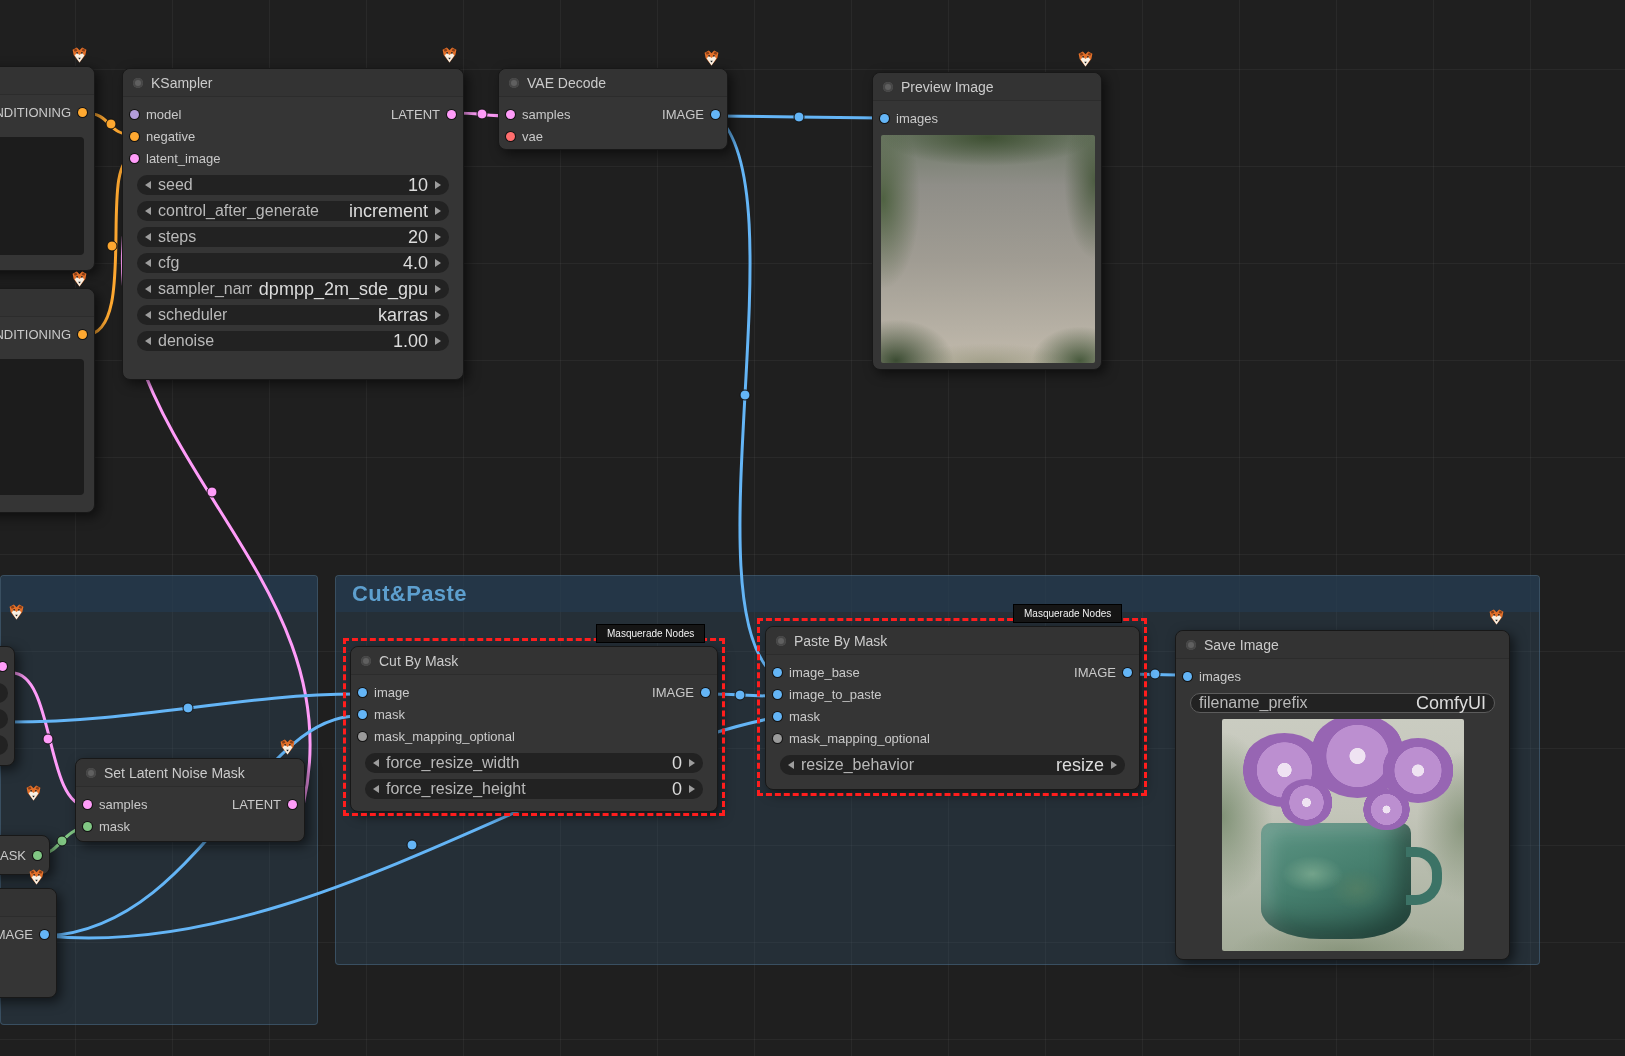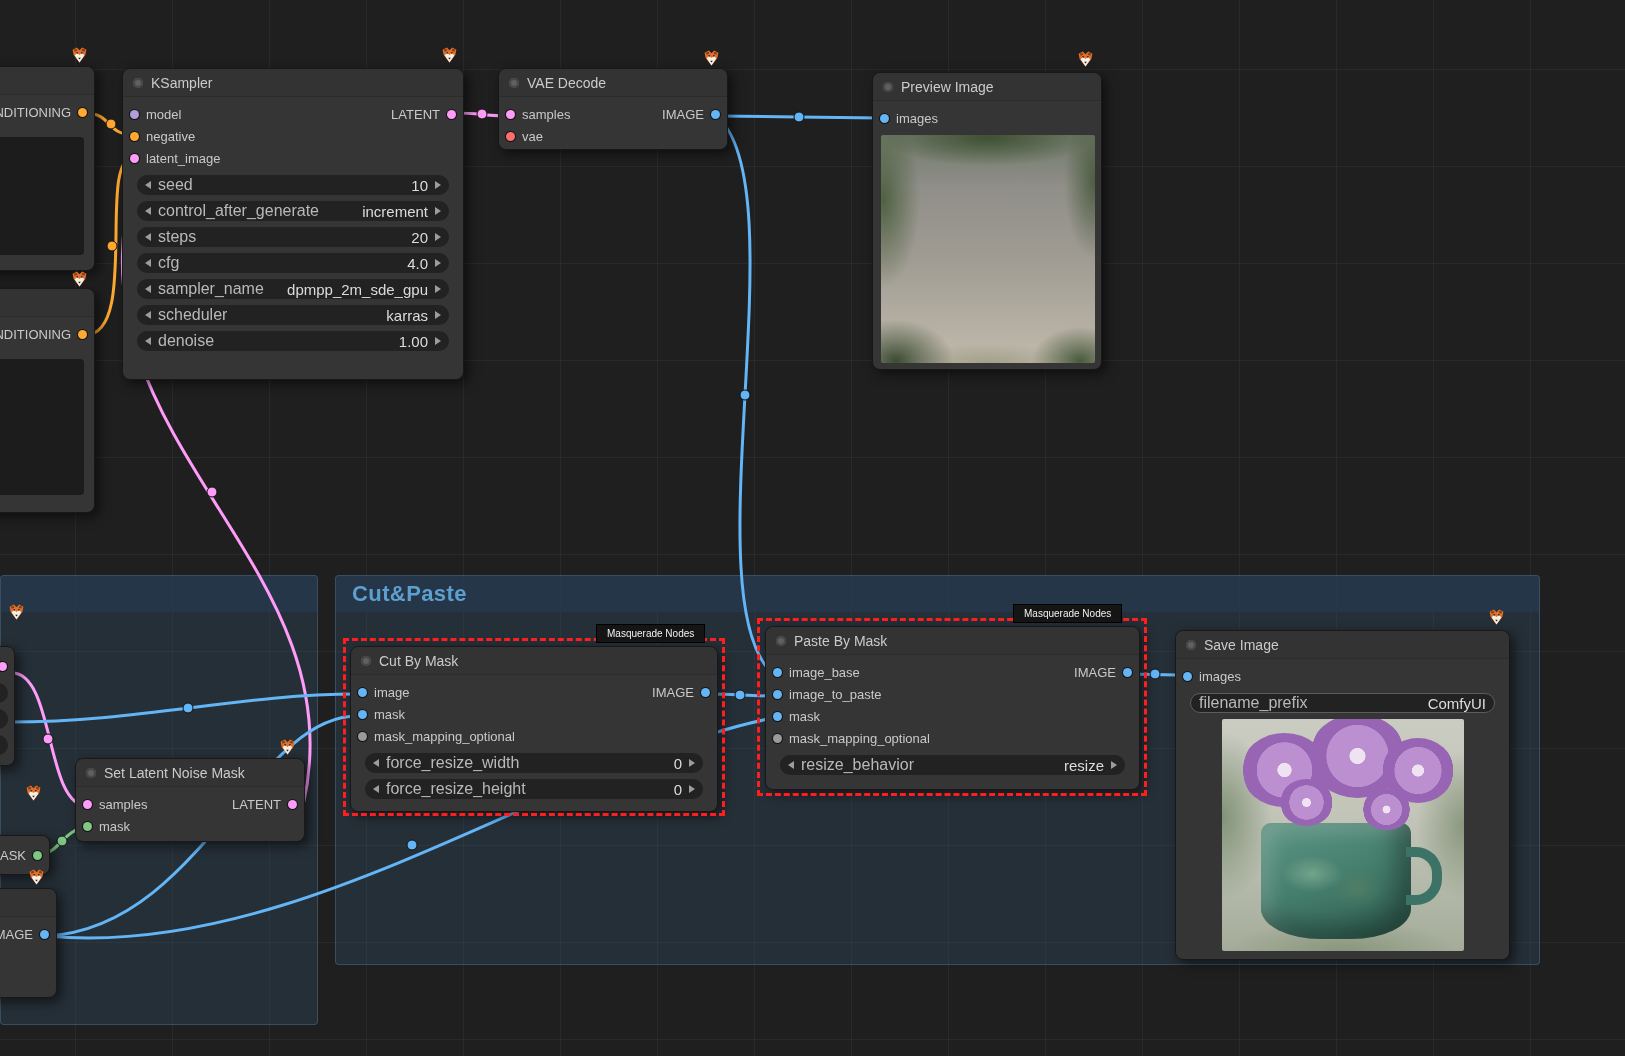--- a/index.html
+++ b/index.html
@@ -37,21 +37,21 @@
   .slot-label { font-size:13px; color:#c9c9c9; white-space:nowrap; }
   .c-model{background:#b39ddb} .c-cond{background:#ffa931} .c-latent{background:#ff9cf9}
   .c-vae{background:#ff6e6e} .c-image{background:#64b5f6} .c-mask{background:#81c784}
   .c-misc{background:#9a9a9a}
 
   
   .widget { height:20px; margin:6px 14px 0; background:#222222; border-radius:10px;
             display:flex; align-items:center; padding:0 8px; gap:7px; }
   .widget.text-widget { border:1px solid #5c5c5c; }
   .w-name { font-size:16px; color:#b9b9b9; white-space:nowrap; overflow:hidden; }
-  .w-value { font-size:15px; color:#dcdcdc; margin-left:auto; white-space:nowrap; }
+  .w-value { font-size:18px; color:#dcdcdc; margin-left:auto; white-space:nowrap; }
   .arr { width:0; height:0; border-top:4.5px solid transparent; border-bottom:4.5px solid transparent; flex:none; }
   .arr.left { border-right:6px solid #9d9d9d; }
   .arr.right { border-left:6px solid #9d9d9d; }
   .clip-widget { justify-content:flex-end; margin:6px 6px 0; }
 
   .textarea { position:absolute; background:#1c1c1c; border-radius:4px; }
 
   
   .dashed-box { position:absolute; z-index:12; border:3px dashed #ff1d1d; pointer-events:none; }
   .badge { position:absolute; z-index:13; background:#151515; color:#f2f2f2; font-size:10px;

